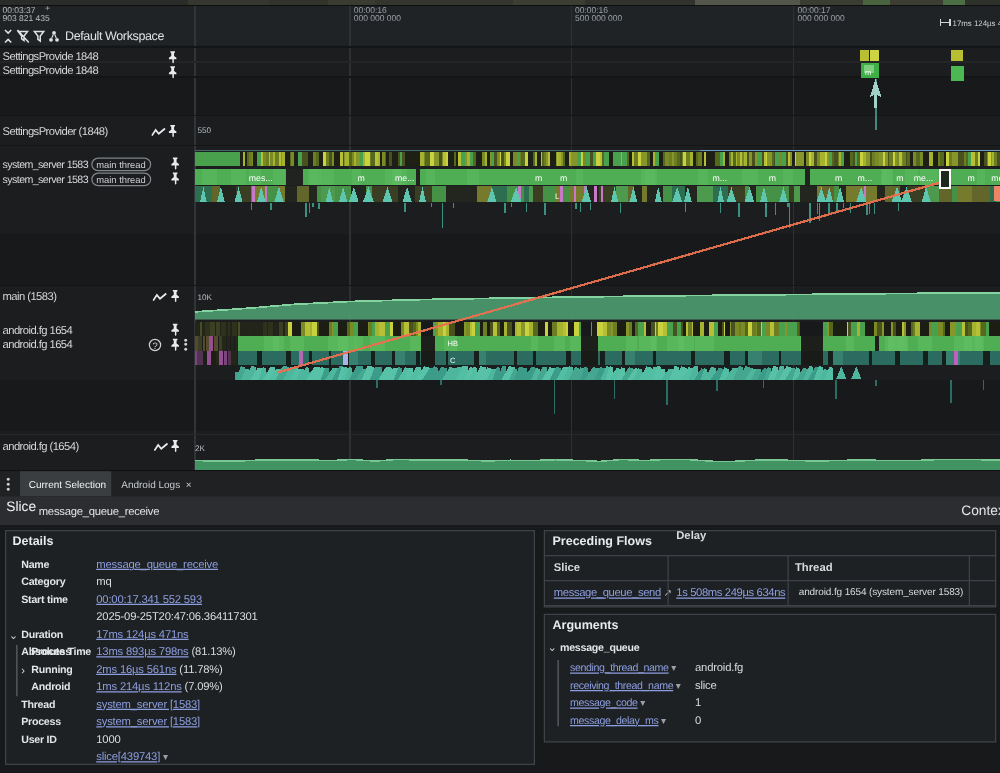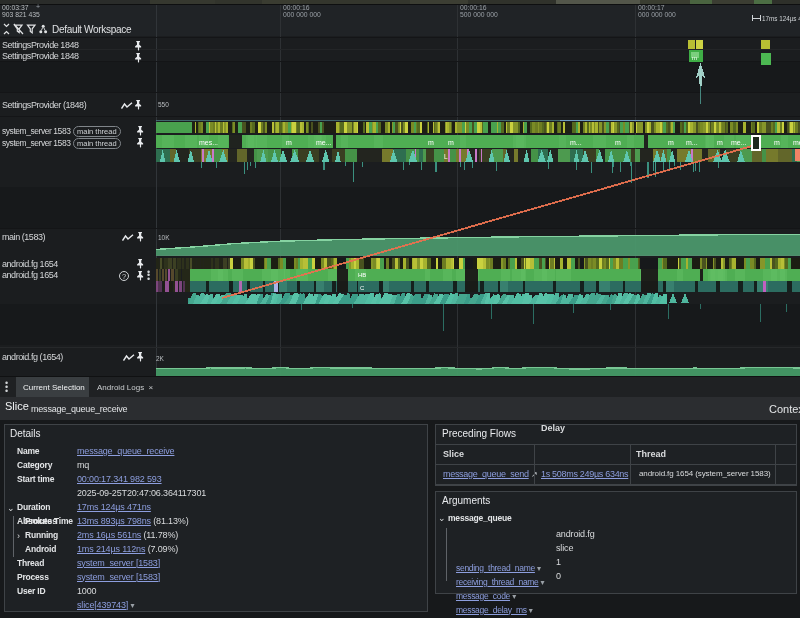--- a/index.html
+++ b/index.html
@@ -3,26 +3,26 @@
 * { margin:0; padding:0; box-sizing:border-box; }
 html,body { width:800px; height:618px; background:#17191b; overflow:hidden;
   font-family:"Liberation Sans", sans-serif; }
 .ab { position:absolute; }
 .tl { position:absolute; color:#d5d7d9; font-size:9px; letter-spacing:-0.45px; white-space:nowrap; }
 .chip { position:absolute; border:1px solid #80858a; border-radius:7px; color:#ced1d4;
   font-size:7.5px; line-height:9px; padding:0 3px; white-space:nowrap; }
 .dl { position:absolute; color:#e3e5e7; font-size:8.5px; letter-spacing:-0.2px; font-weight:bold; white-space:nowrap; }
 .dv { position:absolute; color:#d9dbdd; font-size:9px; letter-spacing:-0.15px; white-space:nowrap; }
 .lk { color:#8d9ede; text-decoration:underline; }
-.ak { position:absolute; color:#d9dbdd; font-size:8.5px; letter-spacing:-0.3px; white-space:nowrap;margin-top:34px; }
+.ak { position:absolute; color:#d9dbdd; font-size:8.5px; letter-spacing:-0.3px; white-space:nowrap; }
 .pl { color:#d9dbdd; }
 .car { color:#9aa0a6; font-size:8px; }
 .chv { position:absolute; color:#d9dbdd; font-size:9px; }
 .sect { position:absolute; border:1px solid #3f4347; background:#1e2124; }
-.sh { position:absolute; color:#e8eaed; font-size:10px; font-weight:normal; white-space:nowrap; }
+.sh { position:absolute; color:#e8eaed; font-size:10px; font-weight:bold; white-space:nowrap; }
 .tb { position:absolute; color:#d9dbdd; font-size:9px; font-weight:bold; white-space:nowrap; }
 </style></head>
 <body>
 <svg class="ab" style="left:0;top:0" width="800" height="378" shape-rendering="crispEdges">
 <rect x="0.0" y="0.0" width="800.0" height="378.0" fill="#1a1c1e"></rect>
 <rect x="0.0" y="4.0" width="800.0" height="32.0" fill="#202326"></rect>
 <rect x="0.0" y="36.0" width="800.0" height="342.0" fill="#1b1d1f"></rect>
 <rect x="0.0" y="61.0" width="800.0" height="32.0" fill="#17191b"></rect>
 <rect x="0.0" y="187.0" width="800.0" height="42.0" fill="#17191b"></rect>
 <rect x="0.0" y="304.0" width="800.0" height="41.0" fill="#17191b"></rect>
@@ -1082,21 +1082,21 @@
 
 <div class="ab" style="left:0;top:420px;width:800px;height:198px;background:#17191b"></div>
 
 <div class="sect" style="left:4px;top:424px;width:424px;height:188px"></div>
 <div class="sh" style="left:10px;top:428px">Details</div>
 <div class="dl" style="left:17px;top:446.0px">Name</div>
 <div class="dv" style="left:77px;top:446.0px"><span class="lk">message_queue_receive</span></div>
 <div class="dl" style="left:17px;top:459.9px">Category</div>
 <div class="dv" style="left:77px;top:459.9px">mq</div>
 <div class="dl" style="left:17px;top:473.9px">Start time</div>
-<div class="dv" style="left:77px;top:473.9px"><span class="lk">00:00:17.341 982 593</span></div>
+<div class="dv" style="left:77px;top:473.9px"><span class="lk">00:00:17.341 552 593</span></div>
 <div class="dl" style="left:17px;top:516px">Absolute Time</div>
 <div class="dv" style="left:77px;top:487.9px">2025-09-25T20:47:06.364117301</div>
 <span class="chv" style="left:7px;top:502.8px">⌄</span>
 <div class="dl" style="left:17px;top:501.8px">Duration</div>
 <div class="dv" style="left:77px;top:501.8px"><span class="lk">17ms 124µs 471ns</span></div>
 <div class="dl" style="left:25px;top:515.8px">Process</div>
 <div class="dv" style="left:77px;top:515.8px"><span class="lk">13ms 893µs 798ns</span> <span class="pl">(81.13%)</span></div>
 <span class="chv" style="left:17px;top:531.2px">›</span>
 <div class="dl" style="left:25px;top:529.7px">Running</div>
 <div class="dv" style="left:77px;top:529.7px"><span class="lk">2ms 16µs 561ns</span> <span class="pl">(11.78%)</span></div>

